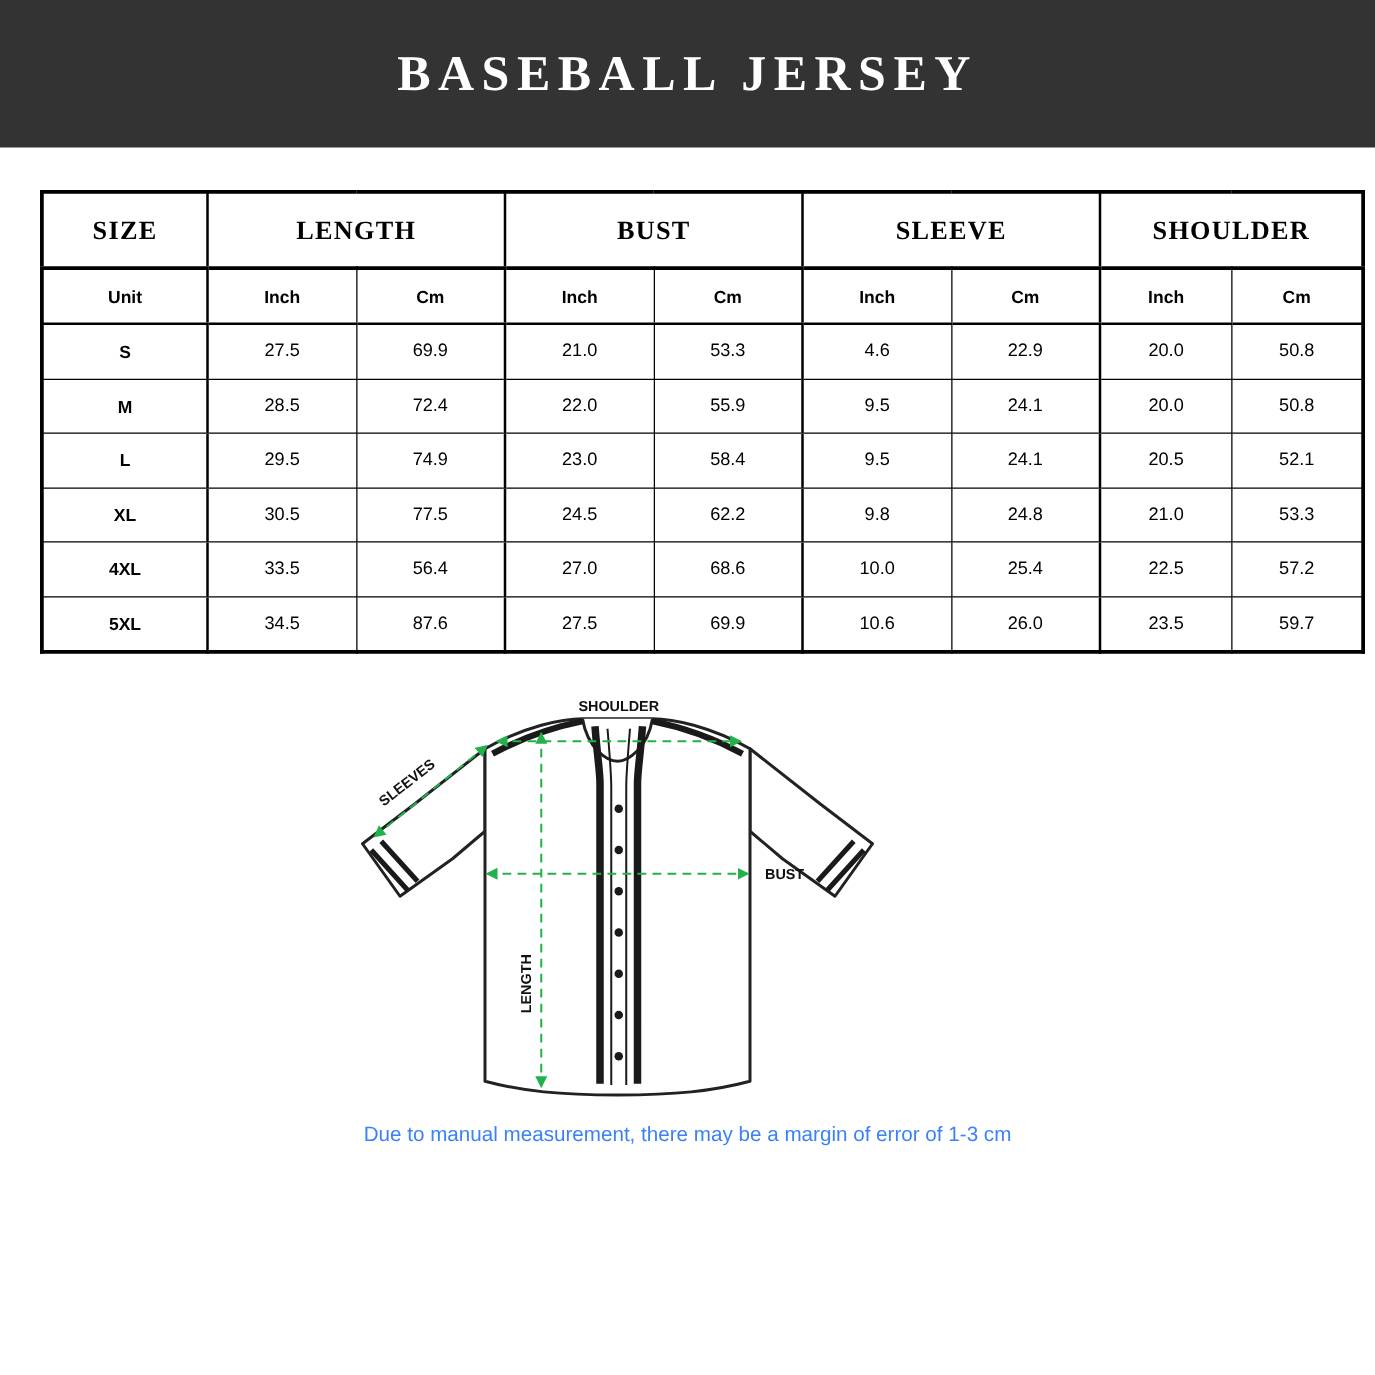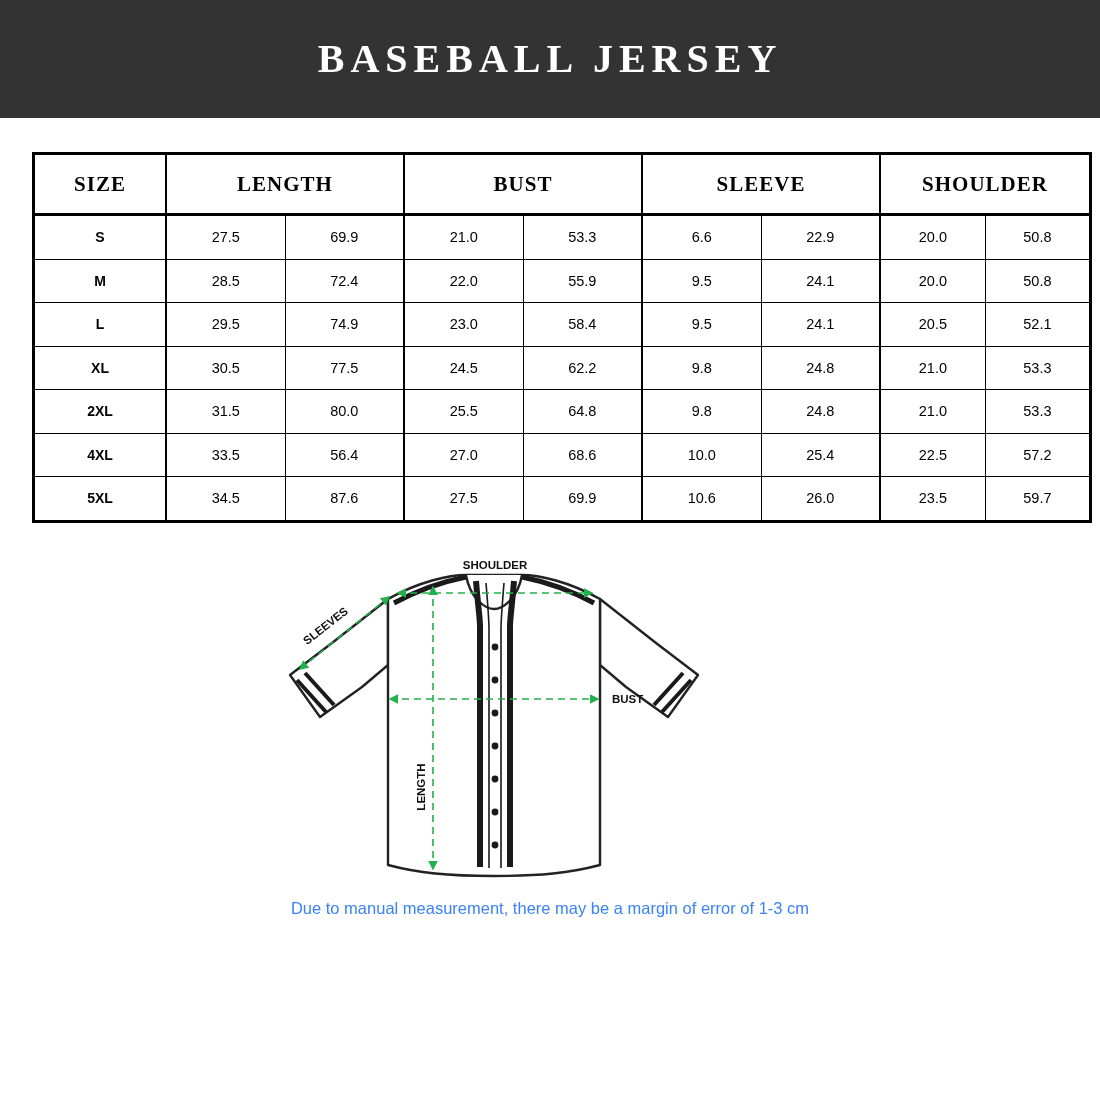--- a/index.html
+++ b/index.html
@@ -106,29 +106,40 @@
 <div class="table-wrap">
   <table class="size-chart">
     <thead>
       <tr class="group-head">
         <th style="width:128px">SIZE</th>
         <th colspan="2" style="width:234px" class="sep-left">LENGTH</th>
         <th colspan="2" style="width:234px" class="sep-left">BUST</th>
         <th colspan="2" style="width:234px" class="sep-left">SLEEVE</th>
         <th colspan="2" style="width:206px" class="sep-left">SHOULDER</th>
       </tr>
+      <tr class="unit-row">
+        <td>Unit</td>
+        <td class="sep-left">Inch</td>
+        <td>Cm</td>
+        <td class="sep-left">Inch</td>
+        <td>Cm</td>
+        <td class="sep-left">Inch</td>
+        <td>Cm</td>
+        <td class="sep-left">Inch</td>
+        <td>Cm</td>
+      </tr>
     </thead>
     <tbody>
       <tr>
         <td class="size-cell">S</td>
         <td class="sep-left">27.5</td>
         <td>69.9</td>
         <td class="sep-left">21.0</td>
         <td>53.3</td>
-        <td class="sep-left">6.6</td>
+        <td class="sep-left">4.6</td>
         <td>22.9</td>
         <td class="sep-left">20.0</td>
         <td>50.8</td>
       </tr>
       <tr>
         <td class="size-cell">M</td>
         <td class="sep-left">28.5</td>
         <td>72.4</td>
         <td class="sep-left">22.0</td>
         <td>55.9</td>
@@ -147,31 +158,20 @@
         <td>24.1</td>
         <td class="sep-left">20.5</td>
         <td>52.1</td>
       </tr>
       <tr>
         <td class="size-cell">XL</td>
         <td class="sep-left">30.5</td>
         <td>77.5</td>
         <td class="sep-left">24.5</td>
         <td>62.2</td>
-        <td class="sep-left">9.8</td>
-        <td>24.8</td>
-        <td class="sep-left">21.0</td>
-        <td>53.3</td>
-      </tr>
-      <tr>
-        <td class="size-cell">2XL</td>
-        <td class="sep-left">31.5</td>
-        <td>80.0</td>
-        <td class="sep-left">25.5</td>
-        <td>64.8</td>
         <td class="sep-left">9.8</td>
         <td>24.8</td>
         <td class="sep-left">21.0</td>
         <td>53.3</td>
       </tr>
       <tr>
         <td class="size-cell">4XL</td>
         <td class="sep-left">33.5</td>
         <td>56.4</td>
         <td class="sep-left">27.0</td>

